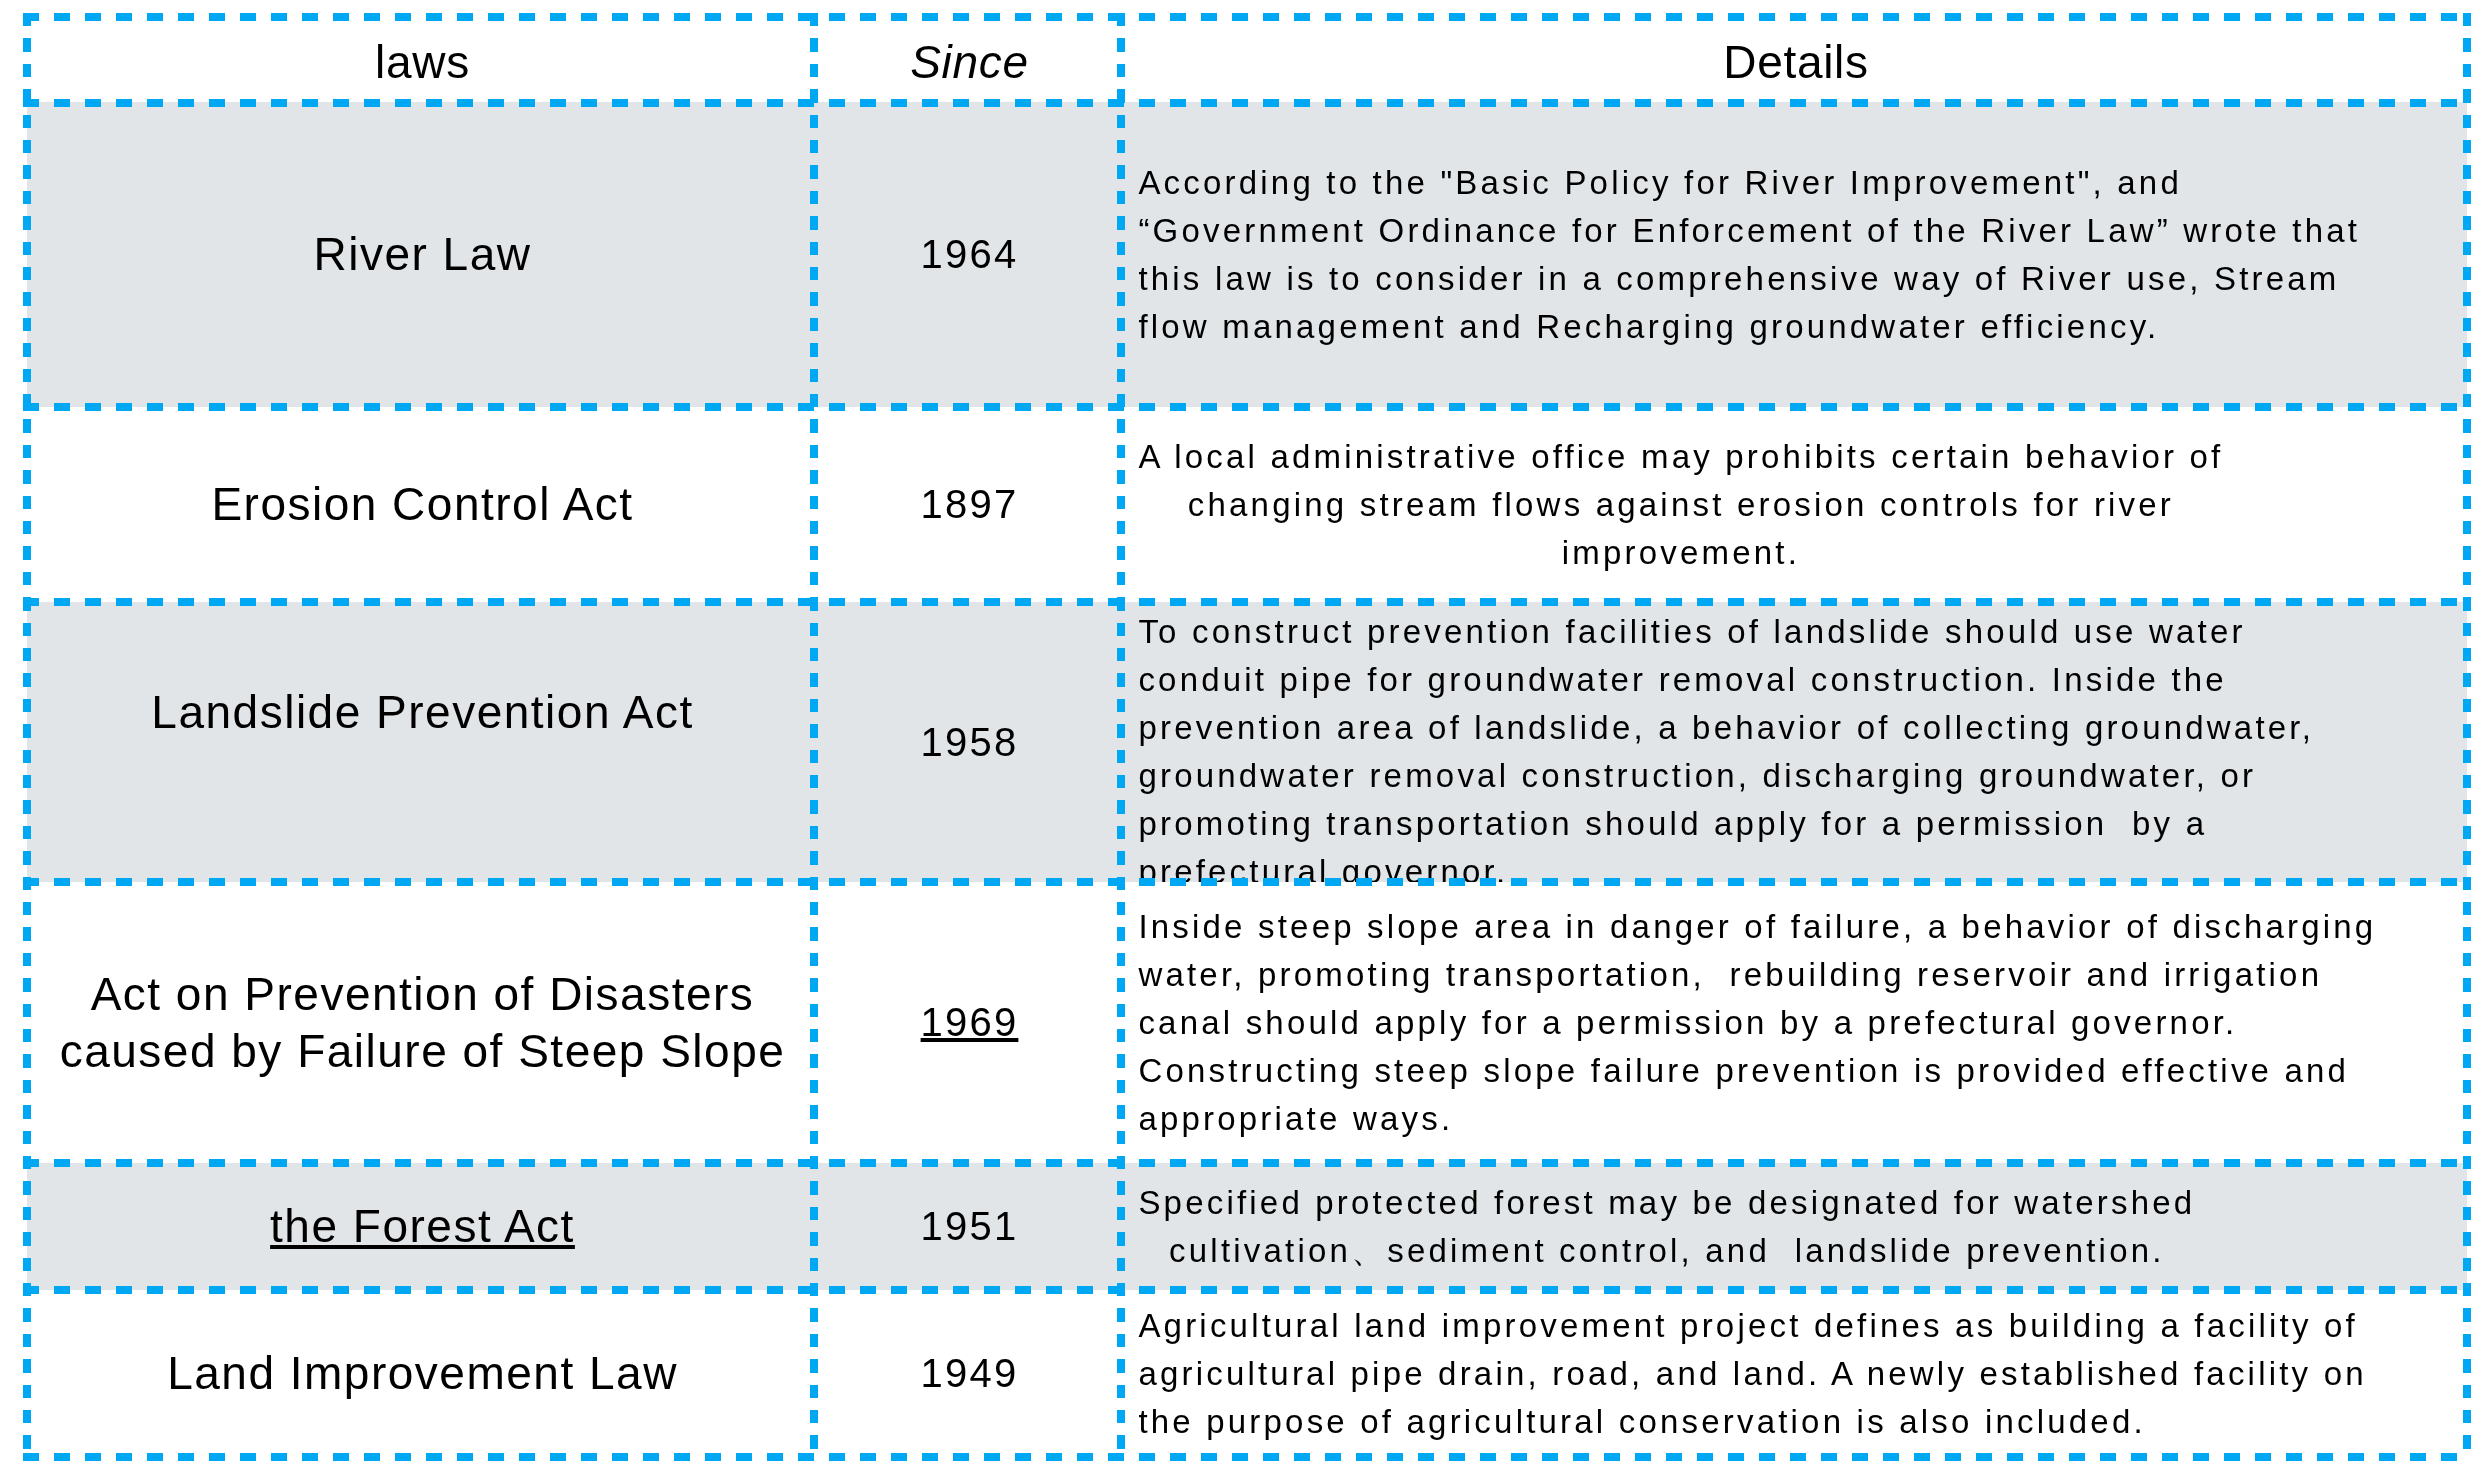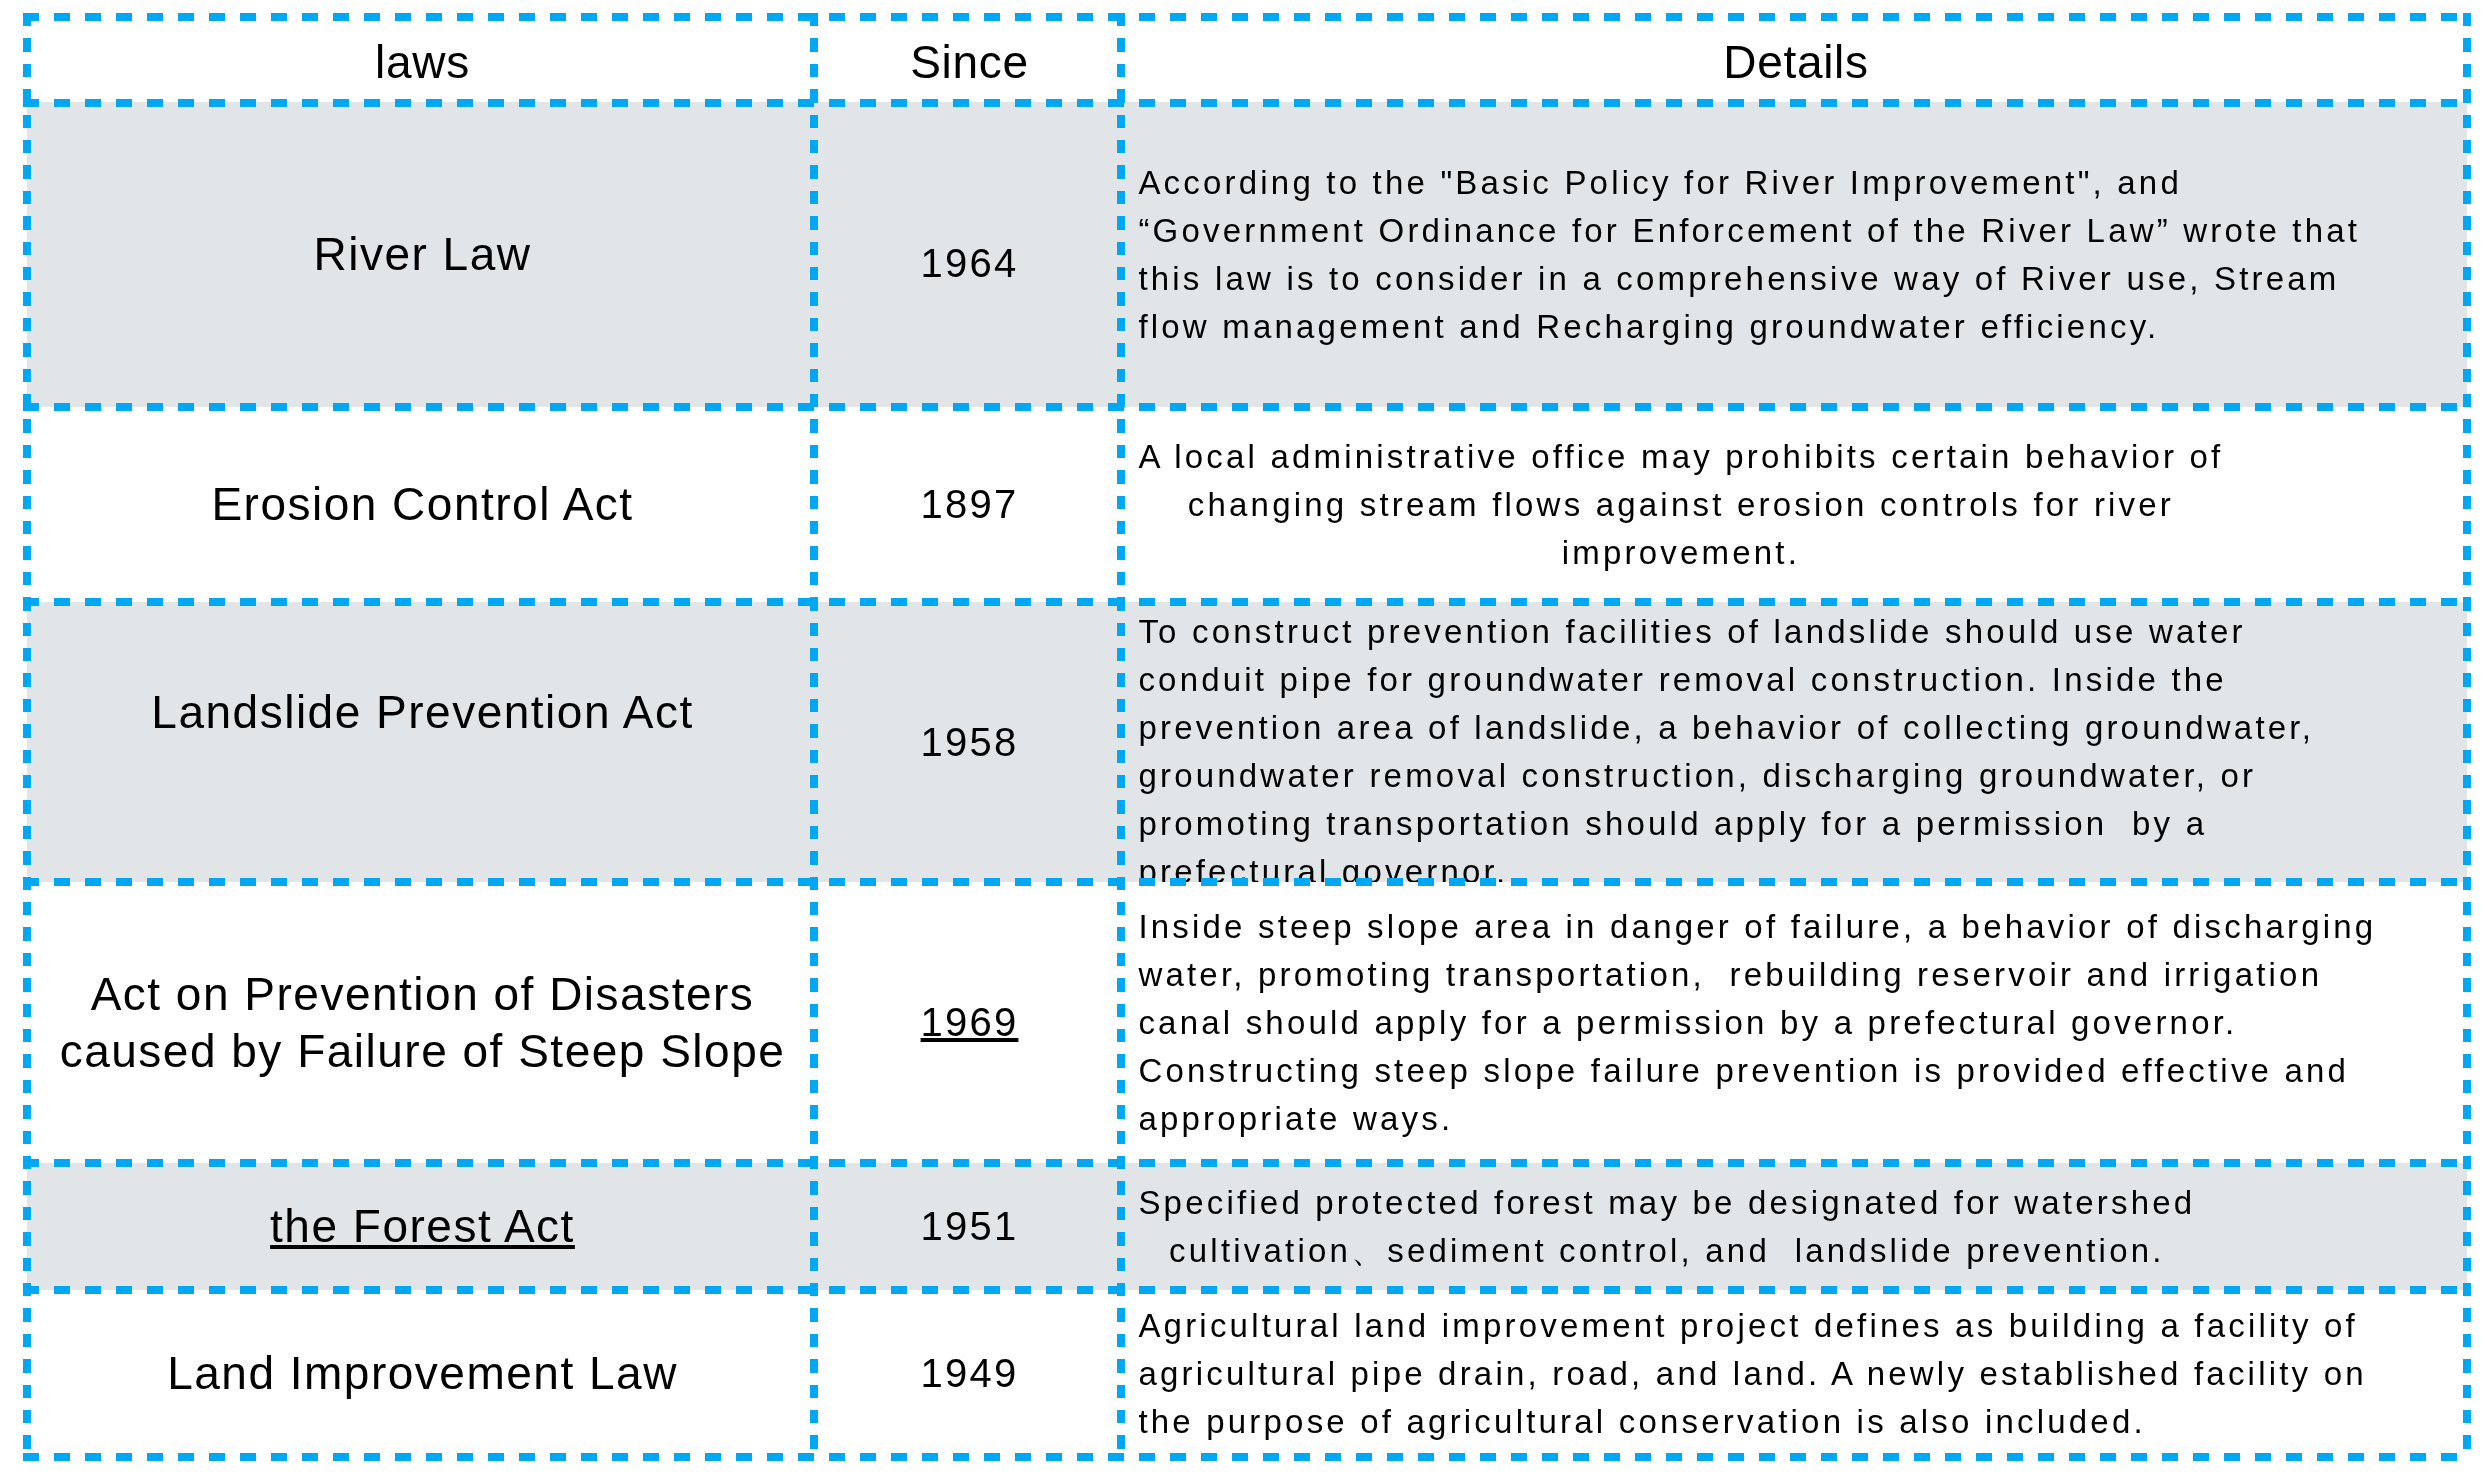--- a/index.html
+++ b/index.html
@@ -16,26 +16,26 @@
            background: repeating-linear-gradient(90deg, #00a8f3 0 15.7px, transparent 15.7px 31px); }
   .vline { position: absolute; width: 7.5px; z-index: 5;
            background: repeating-linear-gradient(180deg, #00a8f3 0 13.4px, transparent 13.4px 25.4px); }
 </style>
 </head>
 <body>
 
 <div>
 
   <div class="cell center hdr" style="left:31px; top:21px; width:783px; height:81px;">laws</div>
-  <div class="cell center hdr" style="left:818px; top:21px; width:303px; height:81px;">Since</div>
+  <div class="cell center hdr" style="left:818px; top:21px; width:303px; height:81px;font-style:italic;">Since</div>
   <div class="cell center hdr" style="left:1125px; top:21px; width:1342px; height:81px;">Details</div>
 
   <div class="gray" style="position:absolute; left:27px; top:102px; width:2440px; height:305px;"></div>
   <div class="cell center law" style="left:31px; top:102px; width:783px; height:305px;">River Law</div>
-  <div class="cell center year" style="left:818px; top:111px; width:303px; height:305px;">1964</div>
+  <div class="cell center year" style="left:818px; top:102px; width:303px; height:305px;">1964</div>
   <div class="cell det" style="left:1125px; top:102px; width:1342px; height:305px;">According to the "Basic Policy for River Improvement", and
 “Government Ordinance for Enforcement of the River Law” wrote that
 this law is to consider in a comprehensive way of River use, Stream
 flow management and Recharging groundwater efficiency.</div>
 
   <div class="cell center law" style="left:31px; top:407px; width:783px; height:195px;">Erosion Control Act</div>
   <div class="cell center year" style="left:818px; top:407px; width:303px; height:195px;">1897</div>
   <div class="cell det" style="left:1125px; top:407px; width:1342px; height:195px;text-align:center;">A local administrative office may prohibits certain behavior of
 changing stream flows against erosion controls for river
 improvement.</div>

